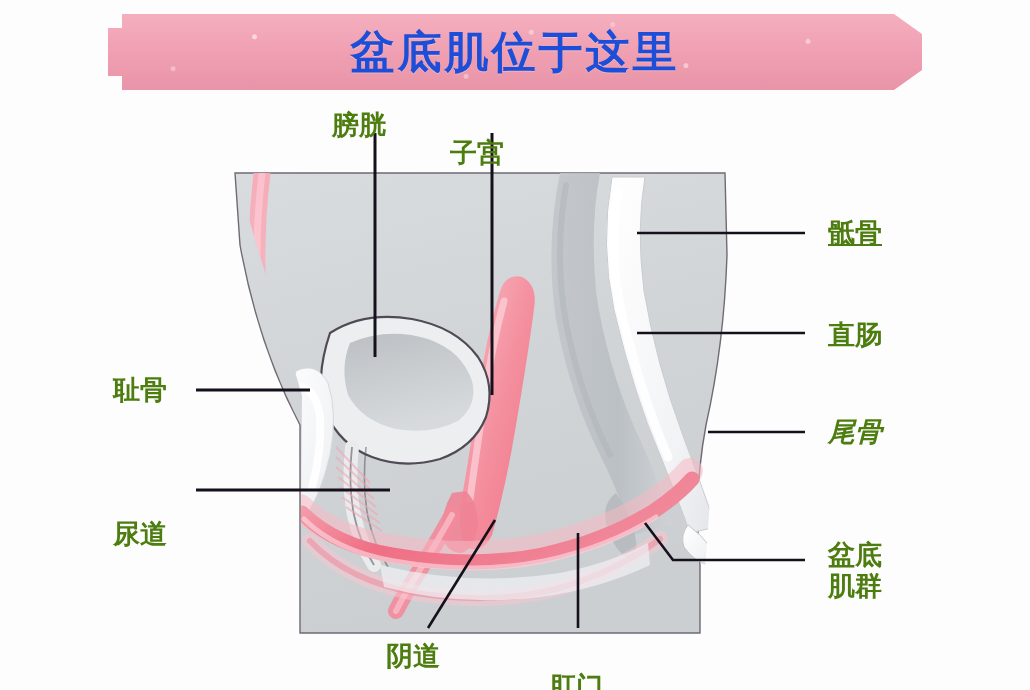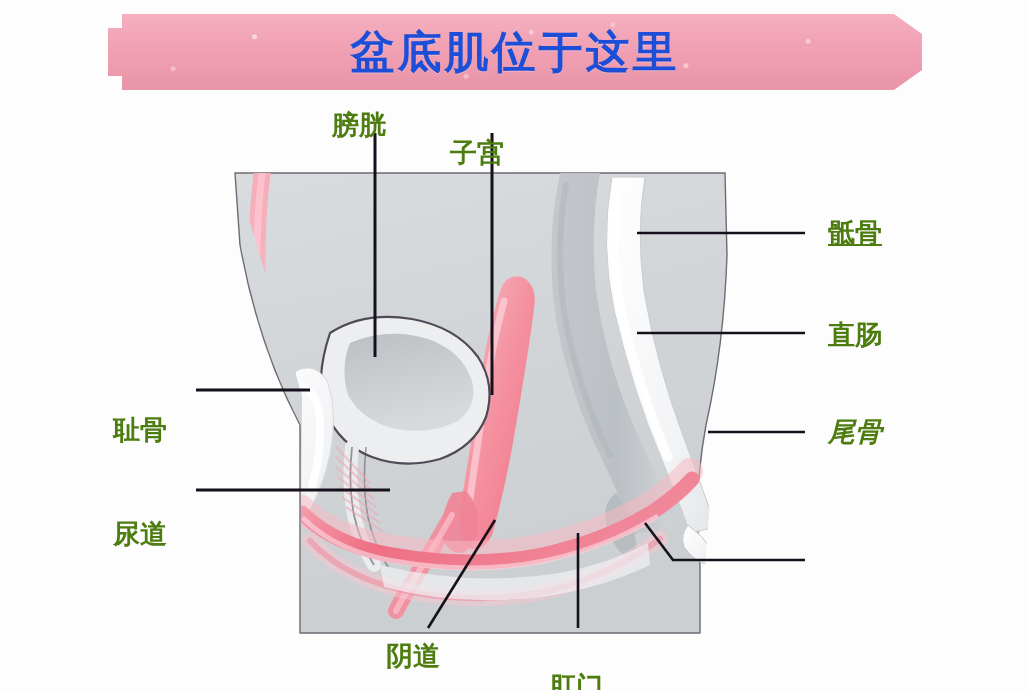--- a/index.html
+++ b/index.html
@@ -245,22 +245,26 @@
   <div class="lbl" style="left:332px; top:110px;">膀胱</div>
 
   <div class="lbl" style="left:450px; top:96px;margin-top:42px;">子宫</div>
 
   <div class="lbl" style="left:828px; top:218px;text-decoration:underline;">骶骨</div>
 
   <div class="lbl" style="left:828px; top:322px;font-family:Liberation Mono, monospace;">直肠</div>
 
   <div class="lbl" style="left:828px; top:417px;font-style:italic;">尾骨</div>
 
-
-  <div class="lbl" style="left:113px; top:375px;margin-top:40px;">耻骨</div>
+  <div class="lbl two-line" style="left:828px; top:540px;">
+    <div>盆底</div>
+    <div>肌群</div>
+  </div>
+
+  <div class="lbl" style="left:113px; top:375px;">耻骨</div>
 
   <div class="lbl" style="left:113px; top:475px;margin-top:44px;">尿道</div>
 
   <div class="lbl" style="left:386px; top:641px;">阴道</div>
 
   <div class="lbl" style="left:549px; top:672px;">肛门</div>
 
 </div>
 
 </body></html>

